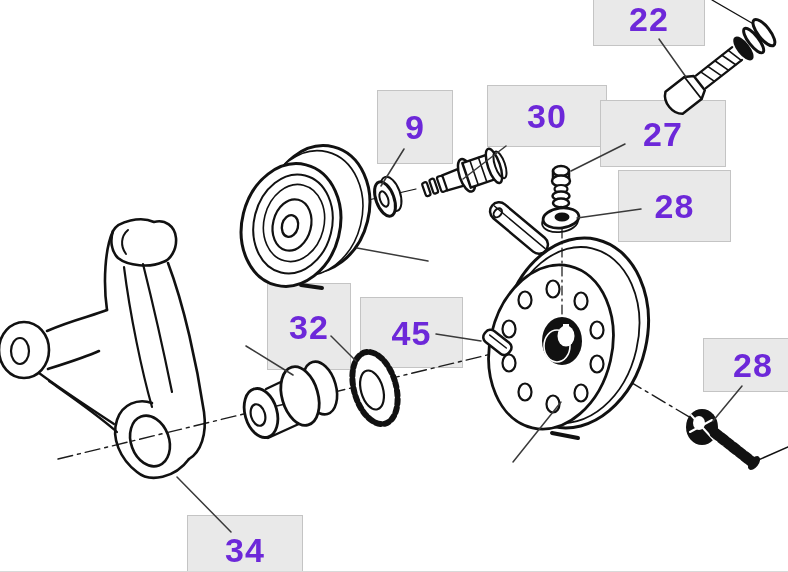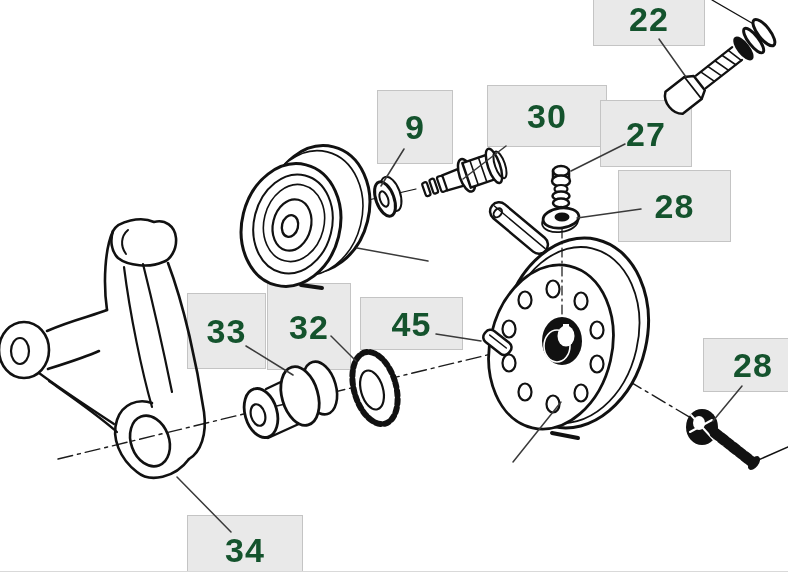--- a/index.html
+++ b/index.html
@@ -7,21 +7,21 @@
     position:relative;width:788px;height:572px;background:#ffffff;
     overflow:hidden;font-family:"Liberation Sans",sans-serif;
     border-bottom:1px solid #d9d9d9;box-sizing:border-box;
   }
   .callout{
     position:absolute;display:flex;align-items:center;justify-content:center;
     background:#e9e9e9;border:1.5px solid #c4c4c4;box-sizing:border-box;
     cursor:pointer;
   }
   .callout span{
-    font-weight:bold;font-size:34px;color:#14532d;letter-spacing:1px;
+    font-weight:bold;font-size:34px;color:#6d28d9;letter-spacing:1px;
     line-height:1;user-select:none;
   }
   .callout.highlight{background:#dde8d2;border:1.5px solid #9cb292;}
   .callout.highlight span{color:#3e5544;}
   #art{position:absolute;left:0;top:0;z-index:5;pointer-events:none;}
   .callout{z-index:2;}
 </style>
 </head>
 <body>
 
@@ -29,33 +29,30 @@
 
   <div class="callout" style="left:593px;top:-8px;width:112px;height:54px;">
     <span>22</span>
     </div>
   <div class="callout" style="left:377px;top:90px;width:76px;height:74px;">
     <span>9</span>
     </div>
   <div class="callout" style="left:487px;top:85px;width:120px;height:62px;">
     <span>30</span>
     </div>
-  <div class="callout" style="left:600px;top:100px;width:92px;height:67px;">
+  <div class="callout" style="left:600px;top:100px;width:126px;height:67px;">
     <span>27</span>
     </div>
   <div class="callout" style="left:618px;top:170px;width:113px;height:72px;">
     <span>28</span>
     </div>
-  <div class="callout" style="left:187px;top:293px;width:79px;height:76px;">
-    <span>33</span>
-    </div>
   <div class="callout" style="left:267px;top:283px;width:84px;height:87px;">
     <span>32</span>
     </div>
-  <div class="callout" style="left:360px;top:297px;width:103px;height:53px;">
+  <div class="callout" style="left:360px;top:297px;width:103px;height:71px;">
     <span>45</span>
     </div>
   <div class="callout" style="left:703px;top:338px;width:100px;height:54px;">
     <span>28</span>
     </div>
   <div class="callout" style="left:187px;top:515px;width:116px;height:70px;">
     <span>34</span>
     </div>
 
   <svg id="art" width="788" height="572" viewBox="0 0 788 572" fill="none" stroke="#111" stroke-linecap="round" stroke-linejoin="round">

